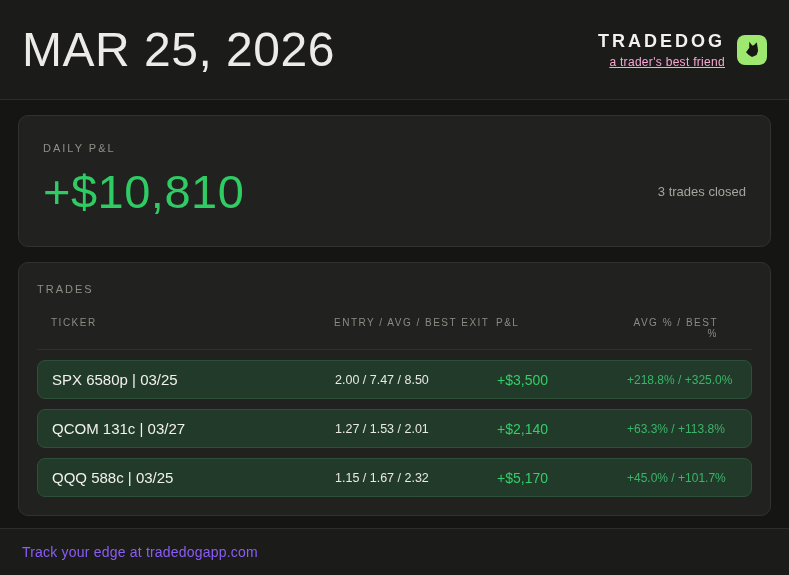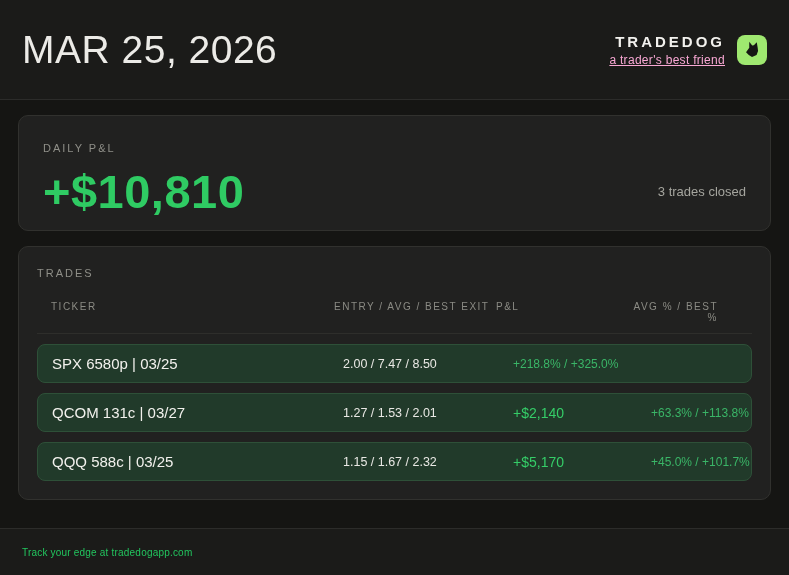--- a/index.html
+++ b/index.html
@@ -15,29 +15,29 @@
   
   .header {
     height: 100px;
     background: #1b1b19;
     border-bottom: 1px solid #2c2c2a;
     display: flex; align-items: center; justify-content: space-between;
     padding: 0 22px 0 22px;
     flex-shrink: 0;
   }
   .date-title {
-    font-size: 39px;
+    font-size: 48px;
     font-weight: 500;
     letter-spacing: 0.5px;
     color: #ecebe7;
   }
   .brand { display: flex; align-items: center; gap: 12px; }
   .brand-text { text-align: right; }
   .brand-name {
-    font-size: 15px; font-weight: 700; letter-spacing: 3px; color: #f2f1ed;
+    font-size: 18px; font-weight: 700; letter-spacing: 3px; color: #f2f1ed;
   }
   .brand-tagline {
     font-size: 12px; color: #f9a8d4; margin-top: 3px; letter-spacing: 0.3px; text-decoration: underline;
   }
   .logo {
     width: 30px; height: 30px; border-radius: 8px;
     background: #9fe870;
     display: flex; align-items: center; justify-content: center;
     flex-shrink: 0;
   }
@@ -49,24 +49,24 @@
   .card {
     background: #212120;
     border: 1px solid #31312e;
     border-radius: 10px;
   }
   .card-label {
     font-size: 11px; letter-spacing: 2px; color: #8f8f88; font-weight: 400;
   }
 
   
-  .pnl-card { height: 116px; padding: 26px 24px 22px 24px; }
+  .pnl-card { height: 132px; padding: 26px 24px 22px 24px; }
   .pnl-row { display: flex; align-items: center; justify-content: space-between; margin-top: 14px; }
   .pnl-value {
-    font-size: 47px; font-weight: 700; letter-spacing: 0.5px; color: #2fcb63;
+    font-size: 47px; font-weight: 400; letter-spacing: 0.5px; color: #2fcb63;
     line-height: 1;
   }
   .pnl-meta { font-size: 13px; color: #a5a59e; }
 
   
   .trades-card { flex: 0 0 auto; padding: 20px 18px 18px 18px; }
   .table-head {
     display: grid;
     grid-template-columns: 283px 162px 130px 1fr;
     padding: 0 34px 0 14px;
@@ -82,38 +82,37 @@
   .trade-row {
     display: grid;
     grid-template-columns: 283px 162px 130px 1fr;
     align-items: center;
     height: 39px;
     background: #213a2a;
     border: 1px solid #2e5038;
     border-radius: 8px;
     padding: 0 16px 0 14px;
     cursor: default;
-    gap: 8px;
   }
   .cell-ticker { font-size: 15px; color: #f2f1ed; font-weight: 400; white-space: nowrap; }
   .cell-entry  { font-size: 12.5px; color: #e9e8e4; white-space: nowrap; }
   .cell-pnl    { font-size: 14px; color: #35cd68; white-space: nowrap; }
   .cell-pct    { font-size: 12px; color: #3ab567; text-align: right; padding-right: 28px; white-space: nowrap; }
 
   
   .footer {
     height: 47px;
     background: #1b1b19;
     border-top: 1px solid #2c2c2a;
     display: flex; align-items: center;
     padding: 0 22px;
     flex-shrink: 0;
     margin-top: 10px;
   }
-  .footer-text { font-size: 10px; color: #22c55e; letter-spacing: 0.2px; }
+  .footer-text { font-size: 14px; color: #8b5cf6; letter-spacing: 0.2px; }
 </style>
 </head>
 <body>
 
 <div class="page">
 
   <div class="header">
     <div class="date-title">MAR 25, 2026</div>
     <div class="brand">
       <div class="brand-text">
@@ -147,20 +146,21 @@
         <div class="col">P&amp;L</div>
         <div class="col last">AVG % / BEST %</div>
       </div>
       <div class="head-divider"></div>
 
       <div class="rows">
 
         <div class="trade-row">
           <div class="cell-ticker">SPX 6580p | 03/25</div>
           <div class="cell-entry">2.00 / 7.47 / 8.50</div>
+          <div class="cell-pnl">+$3,500</div>
           <div class="cell-pct">+218.8% / +325.0%</div>
         </div>
 
         <div class="trade-row">
           <div class="cell-ticker">QCOM 131c | 03/27</div>
           <div class="cell-entry">1.27 / 1.53 / 2.01</div>
           <div class="cell-pnl">+$2,140</div>
           <div class="cell-pct">+63.3% / +113.8%</div>
         </div>
 

